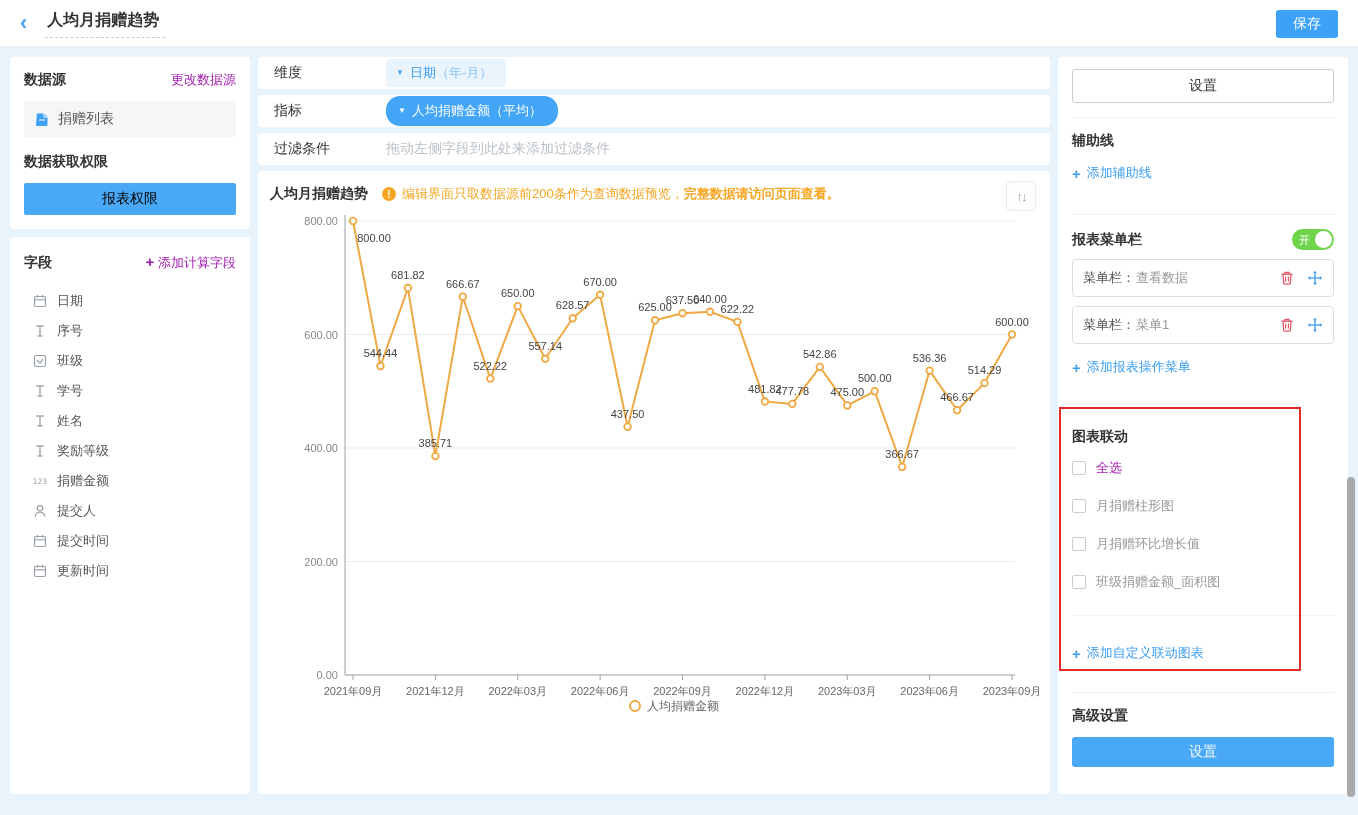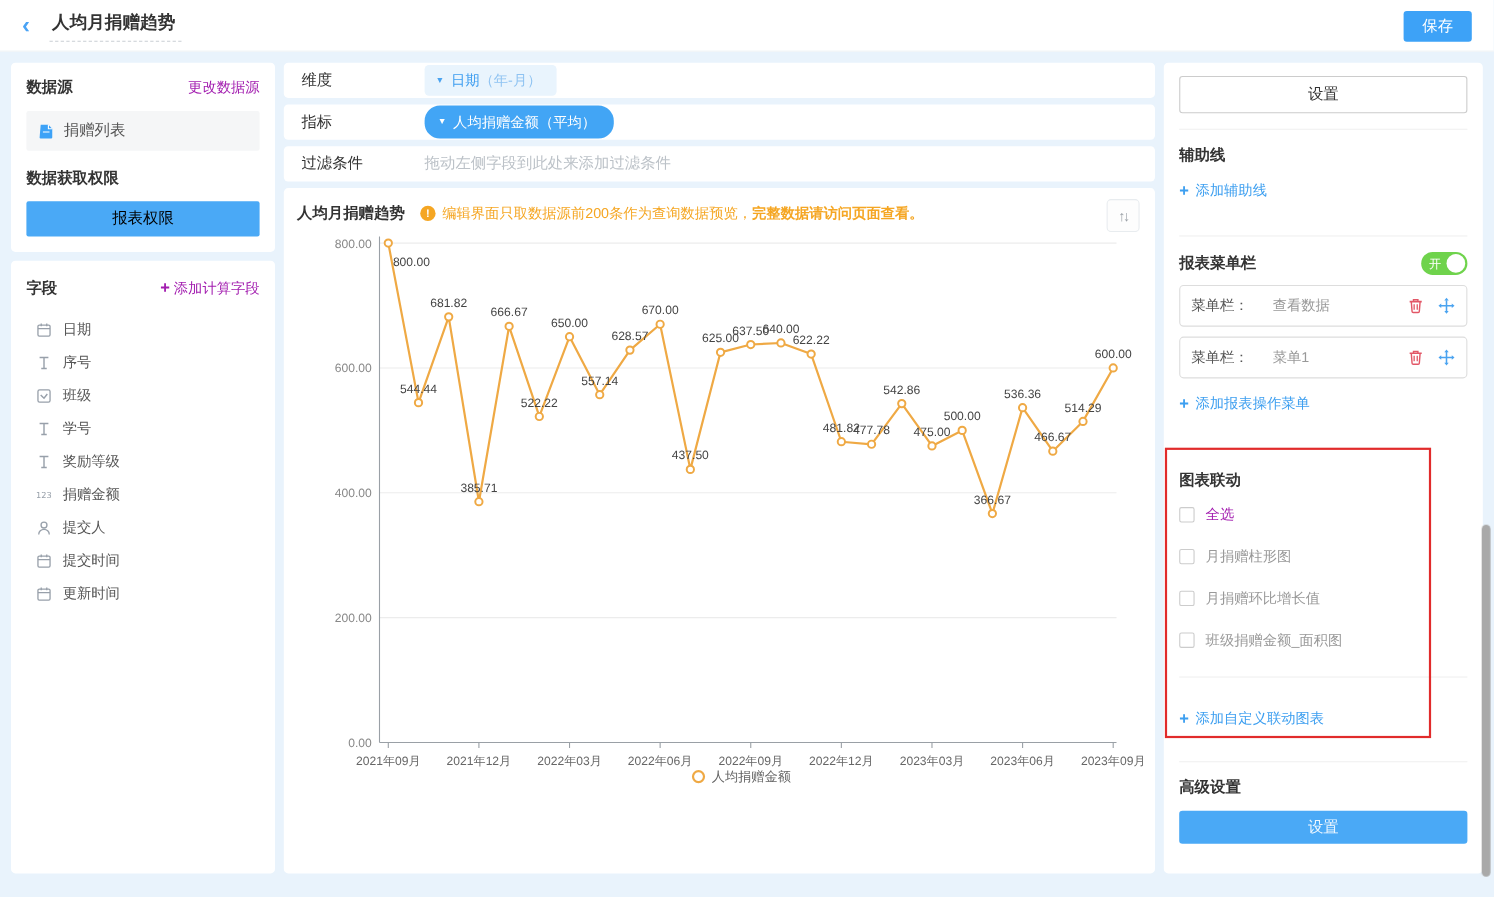--- a/index.html
+++ b/index.html
@@ -93,21 +93,21 @@
   .add-link { display:inline-flex; align-items:center; gap:6px; margin-top:14px; font-size:13px; color:#3d9ff0; cursor:pointer; }
   .plus { font-size:15px; font-weight:bold; }
   .toggle {
     width:42px; height:21px; background:#6fd34c; border-radius:11px; position:relative;
     color:#fff; font-size:11px; cursor:pointer;
   }
   .toggle .t-label { position:absolute; left:7px; top:4px; }
   .toggle .knob { position:absolute; right:2px; top:2px; width:17px; height:17px; background:#fff; border-radius:50%; }
   .menu-box {
     margin-top:9px; height:38px; border:1px solid #ddd; border-radius:4px;
-    display:flex; align-items:center; padding:0 10px; font-size:13px; gap:22px;
+    display:flex; align-items:center; padding:0 10px; font-size:13px; gap:1px;
   }
   .menu-prefix { color:#555; }
   .menu-name { color:#999; }
   .menu-actions { margin-left:auto; display:flex; align-items:center; gap:12px; }
   .icon-btn { width:16px; height:16px; cursor:pointer; }
   .linkage-gap { height:52px; }
   .chk-row { display:flex; align-items:center; gap:10px; margin-top:13px; font-size:13px; color:#999; }
   .chk { width:14px; height:14px; border:1px solid #ccc; border-radius:2px; background:#fff; flex:0 0 14px; cursor:pointer; }
   .chk-row.all { color:#3d9ff0; }
   .red-box {
@@ -219,20 +219,26 @@
             <svg class="f-icon">
               <use href="#sym-select"></use>
             </svg>
             <span>班级</span>
           </li>
         <li class="field-item">
             <svg class="f-icon">
               <use href="#sym-text"></use>
             </svg>
             <span>学号</span>
+          </li>
+        <li class="field-item">
+            <svg class="f-icon">
+              <use href="#sym-text"></use>
+            </svg>
+            <span>姓名</span>
           </li>
         <li class="field-item">
             <svg class="f-icon">
               <use href="#sym-text"></use>
             </svg>
             <span>奖励等级</span>
           </li>
         <li class="field-item">
             <svg class="f-icon">
               <use href="#sym-number"></use>

